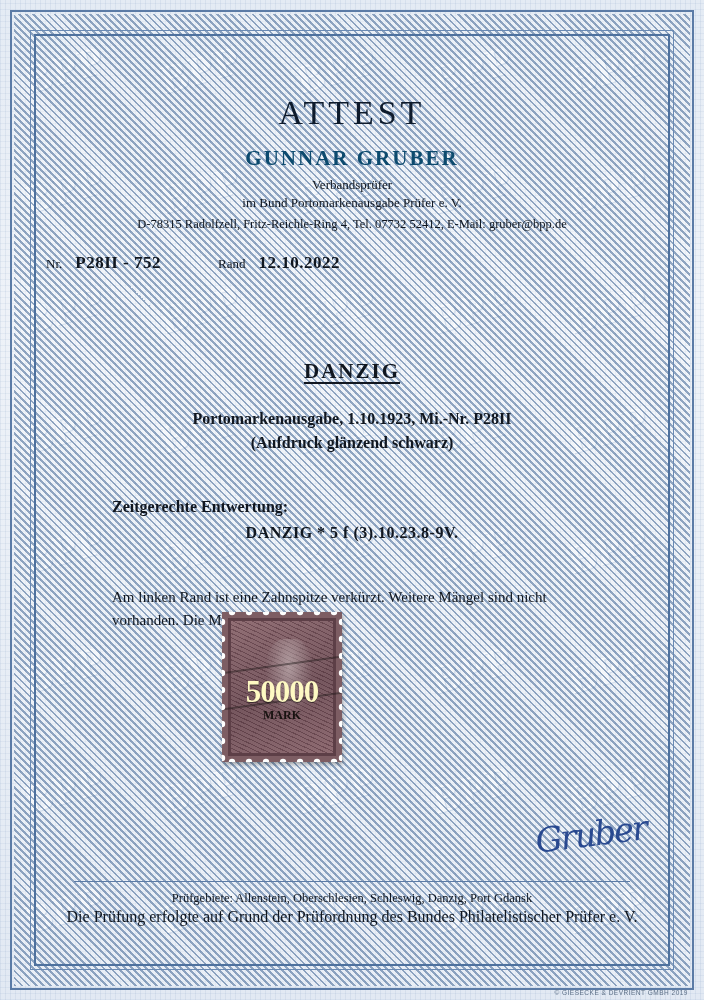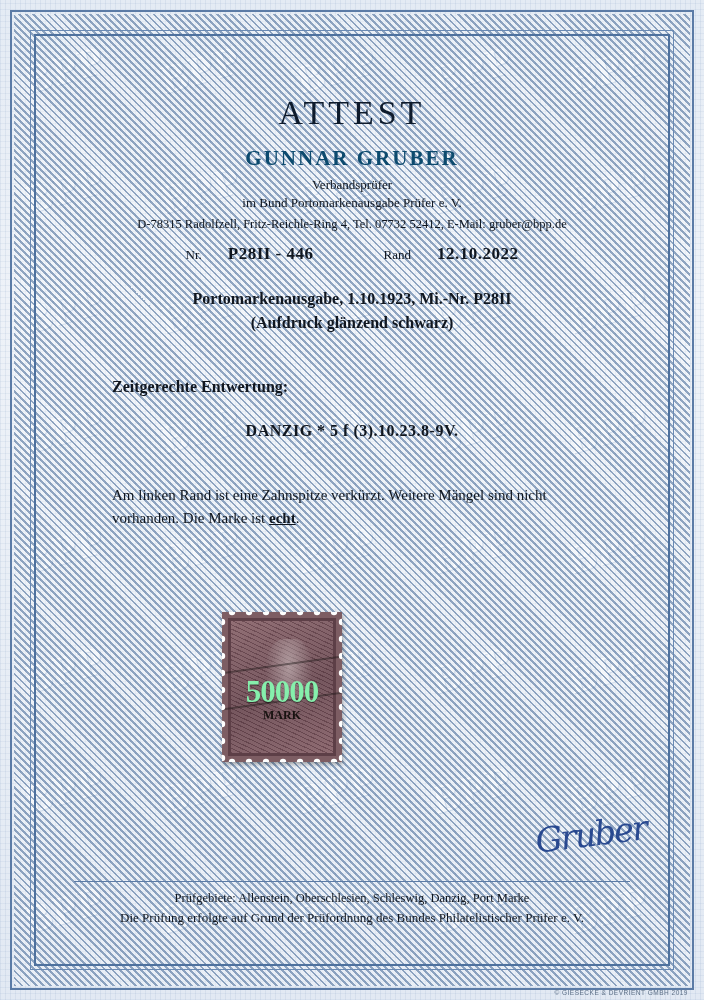--- a/index.html
+++ b/index.html
@@ -126,24 +126,24 @@
     margin-top: 2px;
   }
   .expert-address {
     text-align: center;
     font-size: 12.5px;
     margin-top: 6px;
   }
 
   .ref-row {
     display: flex;
-    justify-content: center;
+    justify-content: flex-start;
     align-items: baseline;
-    gap: 26px;
-    margin-top: 12px;
+    gap: 13px;
+    margin-top: 21px;
     font-size: 14px;
   }
   .ref-row .lbl { font-size: 13px; }
   .ref-row .val {
     font-weight: bold;
     font-size: 17px;
     letter-spacing: 0.5px;
   }
 
   .country {
@@ -170,21 +170,21 @@
   }
 
   .section-heading {
     margin-top: 46px;
     margin-left: 66px;
     font-size: 16px;
     font-weight: bold;
   }
   .cancel-line {
     text-align: center;
-    margin-top: 26px;
+    margin-top: 8px;
     font-size: 16px;
     font-weight: bold;
     letter-spacing: 0.5px;
   }
 
   .body-text {
     margin-top: 44px;
     margin-left: 66px;
     margin-right: 46px;
     font-size: 15px;
@@ -239,21 +239,21 @@
   }
   .stamp-overprint {
     position: absolute;
     left: 0; right: 0;
     top: 62px;
     text-align: center;
     font-family: "Liberation Serif", serif;
     font-weight: bold;
     font-size: 31px;
     letter-spacing: -1px;
-    color: #86efac;
+    color: #fef9c3;
     text-shadow: 0 1px 0 rgba(0,0,0,0.5);
   }
   .stamp-overprint2 {
     position: absolute;
     left: 0; right: 0;
     top: 96px;
     text-align: center;
     font-weight: bold;
     font-size: 12px;
     color: #171210;
@@ -301,21 +301,21 @@
     left: 0; right: 0;
     bottom: 48px;
     text-align: center;
     font-size: 12.5px;
   }
   .footer-line2 {
     position: absolute;
     left: 0; right: 0;
     bottom: 28px;
     text-align: center;
-    font-size: 13px;
+    font-size: 16px;
   }
 
   .printer-credit {
     position: absolute;
     right: 16px;
     bottom: 4px;
     font-size: 6.5px;
     letter-spacing: 0.5px;
     color: #5c6f86;
     font-family: "Liberation Sans", sans-serif;
@@ -387,39 +387,40 @@
 
     <div class="doc-title">ATTEST</div>
 
     <div class="expert-name">GUNNAR GRUBER</div>
     <div class="expert-role">Verbandsprüfer</div>
     <div class="expert-assoc">im Bund Portomarkenausgabe Prüfer e. V.</div>
     <div class="expert-address">D-78315 Radolfzell, Fritz-Reichle-Ring 4, Tel. 07732 52412, E-Mail: gruber@bpp.de</div>
 
     <div class="ref-row">
       <span class="lbl">Nr.</span>
-      <span class="val">P28II - 446</span>
+      <span class="val">P28II - 752</span>
       <span class="lbl" style="margin-left:44px;">Rand</span>
       <span class="val">12.10.2022</span>
     </div>
 
+    <div class="country">DANZIG</div>
 
     <div class="issue-line">Portomarkenausgabe, 1.10.1923, Mi.-Nr. P28II</div>
     <div class="issue-sub">(Aufdruck glänzend schwarz)</div>
 
     <div class="section-heading">Zeitgerechte Entwertung:</div>
     <div class="cancel-line">DANZIG   * 5 f    (3).10.23.8-9V.</div>
 
     <div class="body-text">
       <span>Am linken Rand ist eine Zahnspitze verkürzt. Weitere Mängel sind nicht vorhanden. Die Marke ist </span><span class="echt">echt</span><span>.</span>
     </div>
 
 
     <div class="footer-rule"></div>
-    <div class="footer-line1">Prüfgebiete: Allenstein, Oberschlesien, Schleswig, Danzig, Port Marke</div>
+    <div class="footer-line1">Prüfgebiete: Allenstein, Oberschlesien, Schleswig, Danzig, Port Gdansk</div>
     <div class="footer-line2">Die Prüfung erfolgte auf Grund der Prüfordnung des Bundes Philatelistischer Prüfer e. V.</div>
   </div>
 
   <div class="stamp-wrap">
     <div class="stamp">
       <div class="stamp-inner">
         <div class="stamp-figure"></div>
       </div>
       <div class="stamp-cancel"></div>
       <div class="stamp-overprint">50000</div>

